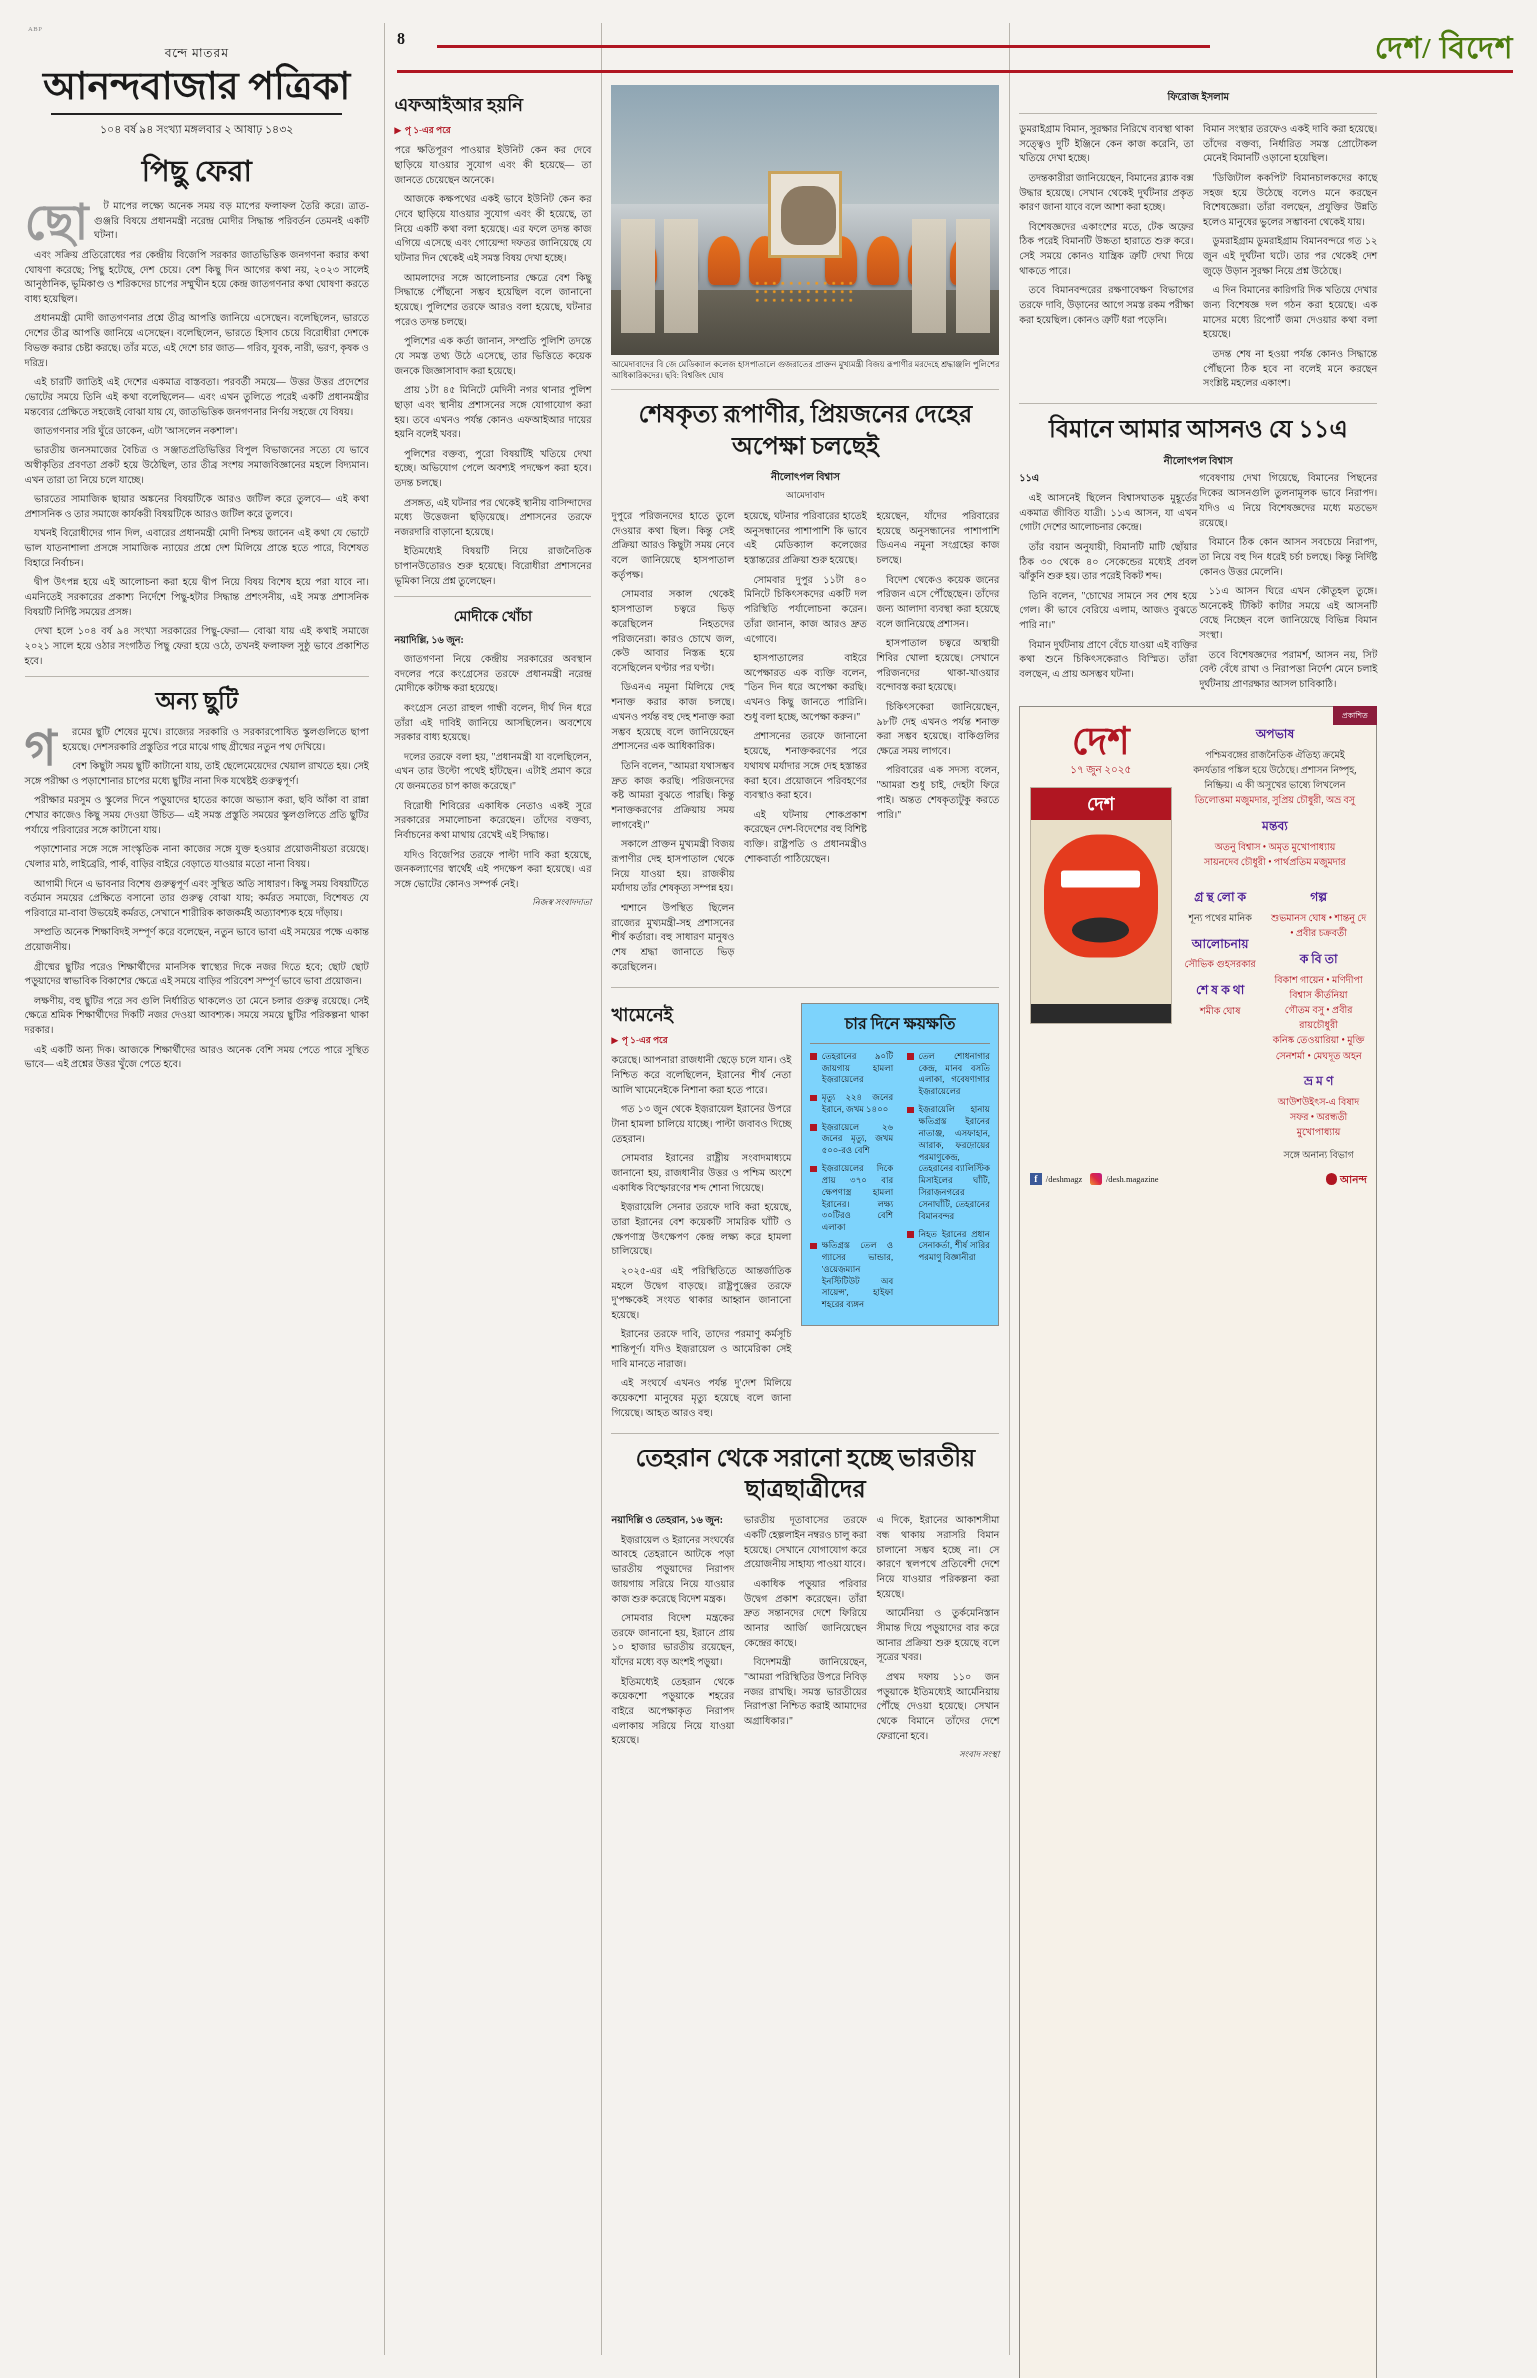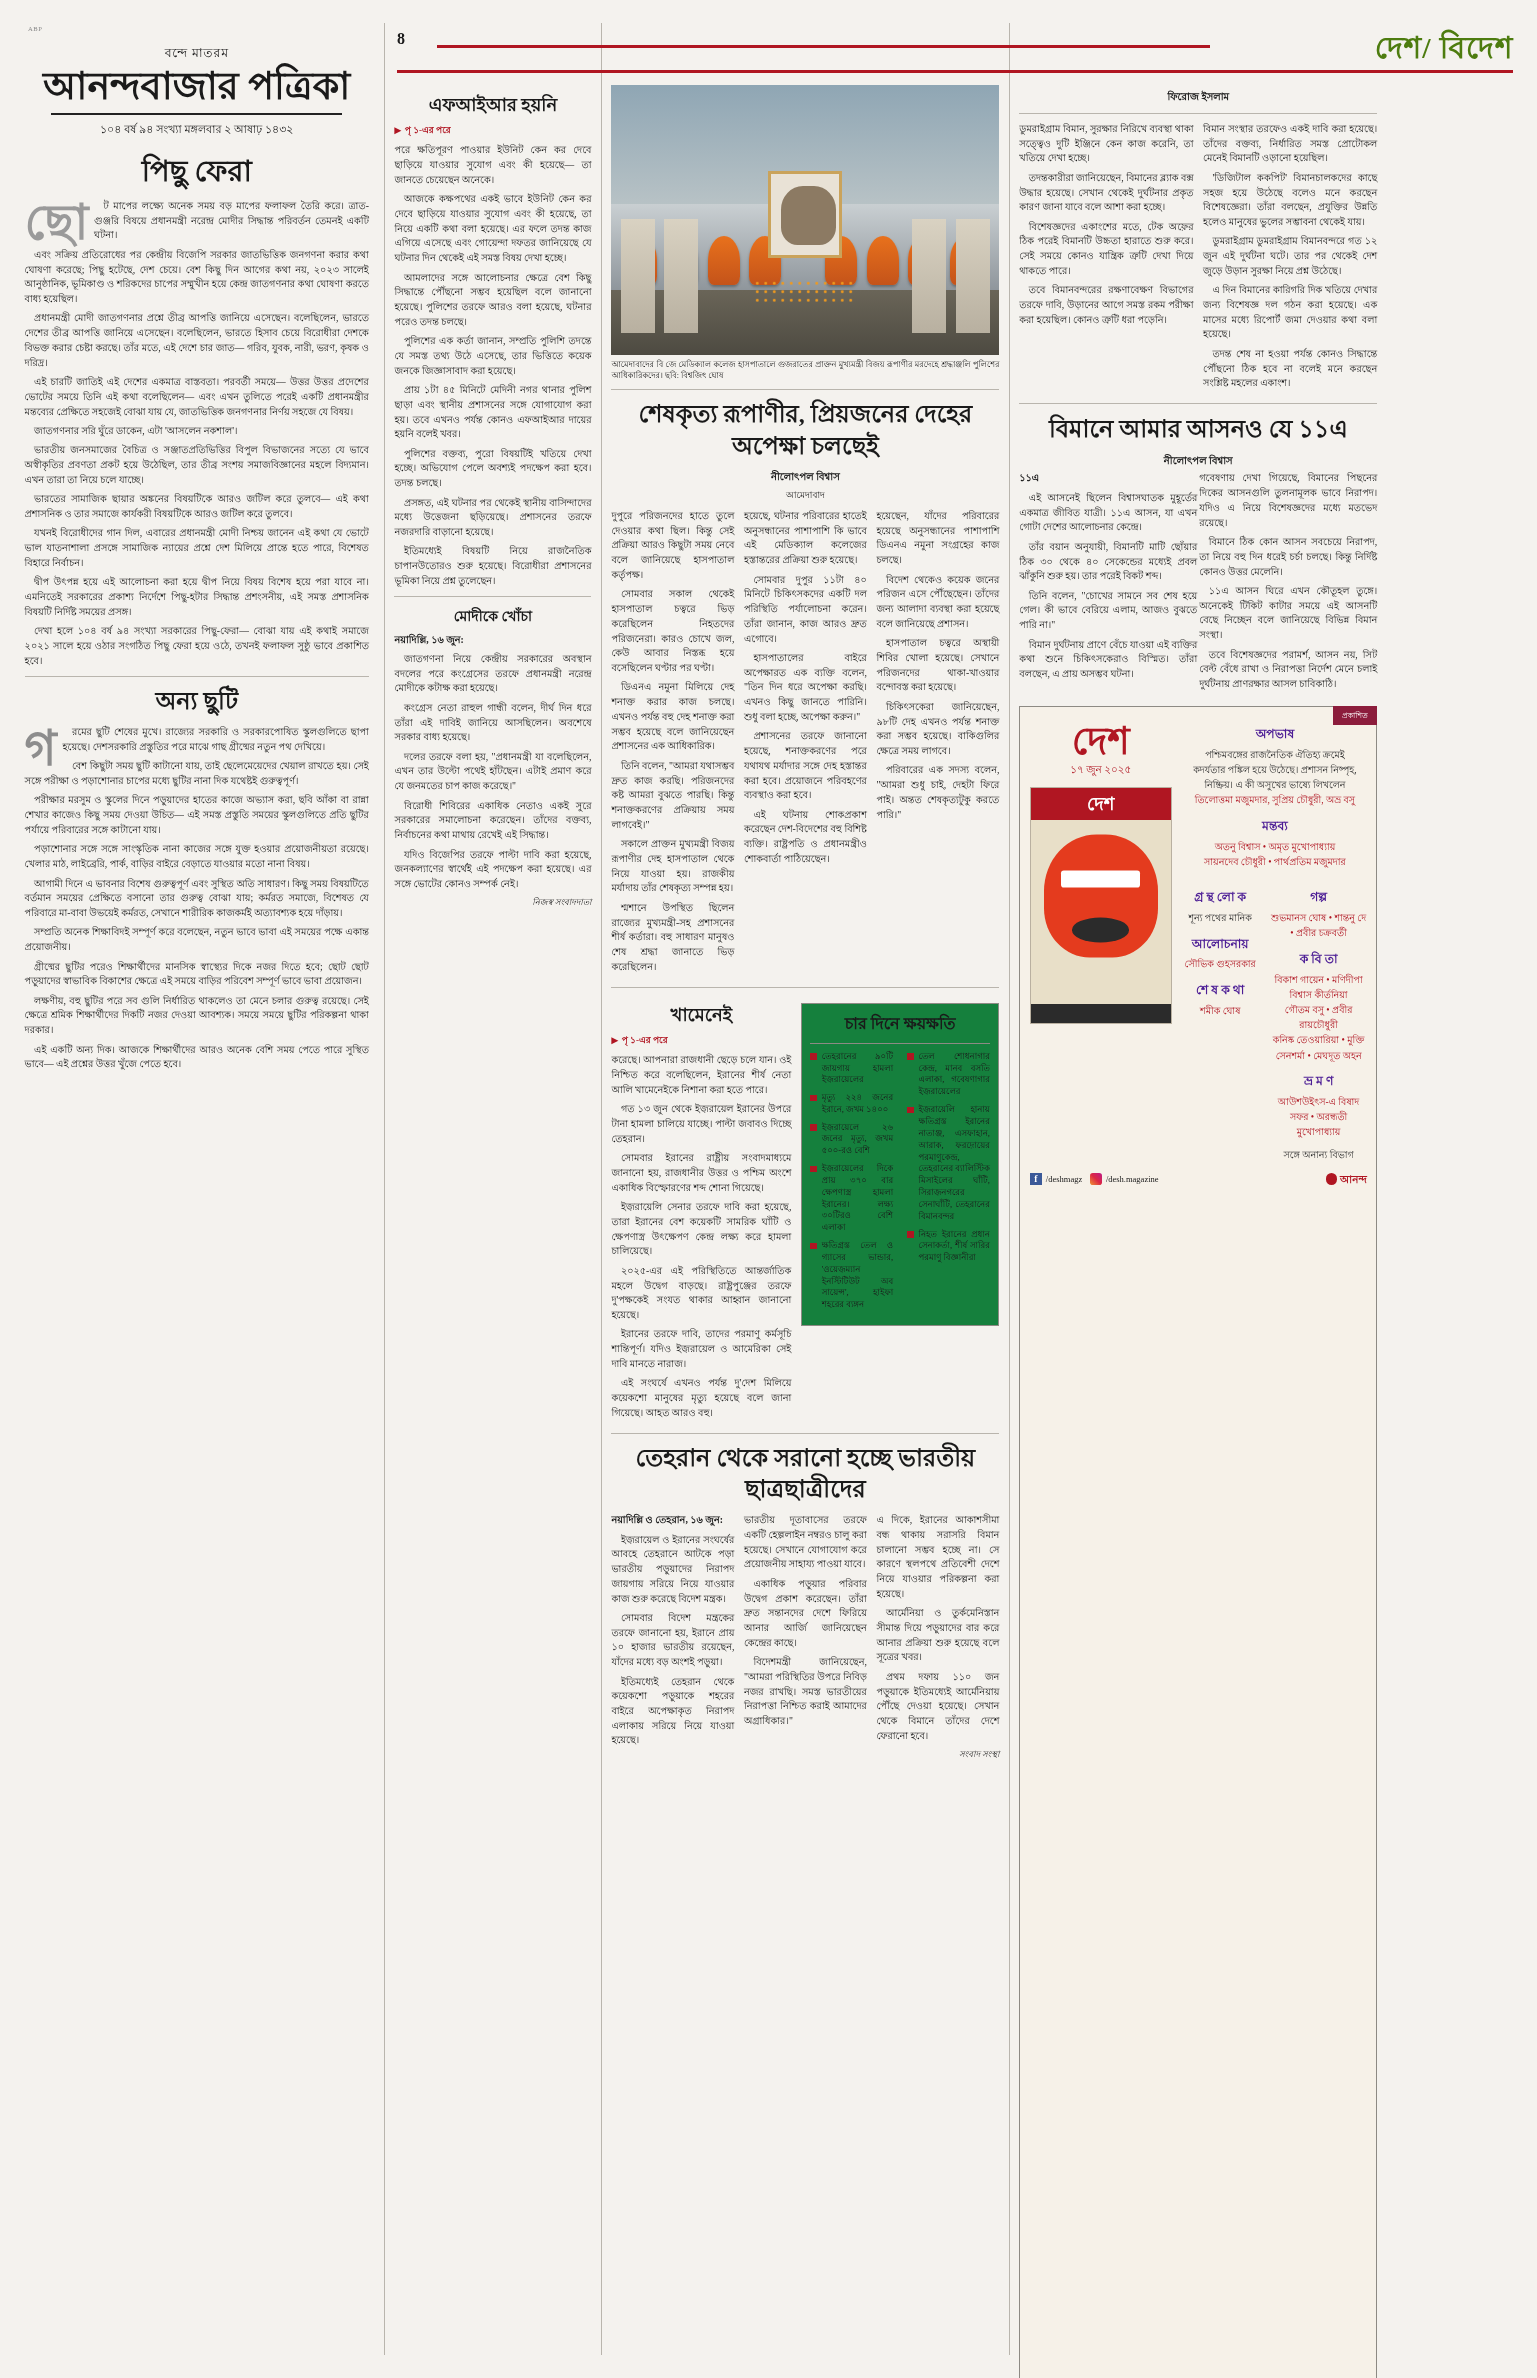--- a/index.html
+++ b/index.html
@@ -46,21 +46,21 @@
 
   .headline-lg {
     font-size:29px; font-weight:bold; text-align:center;
     line-height:1.25; margin:13.2px 0 9.5px;
   }
   .headline-md {
     font-size:24px; font-weight:bold; text-align:center;
     line-height:1.3; margin:9.5px 0 7.6px;
   }
   .headline-sm {
-    font-size:18px; font-weight:bold; text-align:center;
+    font-size:18px; font-weight:bold; text-align:left;
     line-height:1.35; margin:7.6px 0 5.7px;
   }
 
   .body-text {
     font-size:9.7px; line-height:1.52;
     text-align:justify; text-justify:inter-word;
     hyphens:auto; word-break:break-word;
   }
   .body-text p { margin:0 0 4.7px; text-indent:9.5px; }
   .body-text p:first-child { text-indent:0; }
@@ -142,21 +142,21 @@
     transform:translateX(-50%);
     width:104px; height:24.6px;
     background:radial-gradient(circle,#ef9a1e 0.9px,transparent 1.9px) 0 0/8.5px 8.5px;
   }
   .caption { font-size:8.1px; line-height:1.4; margin-top:3.8px; text-align:justify; }
 
   
   .box {
     border:0.9px solid #8d8a84; padding:7.6px 8.5px;
     margin:7.6px 0;
-    background:#15803d;
+    background:#7dd3fc;
   }
   .box-title {
     text-align:center; font-size:16px; font-weight:bold;
     margin:0 0 6.6px; padding-bottom:4.7px;
     border-bottom:0.9px solid #8d8a84;
   }
   .bullets { display:flex; gap:14px; }
   .bullets ul { list-style:none; margin:0; padding:0; flex:1; }
   .bullets li {
     font-size:8.5px; line-height:1.4; margin-bottom:5.7px;

